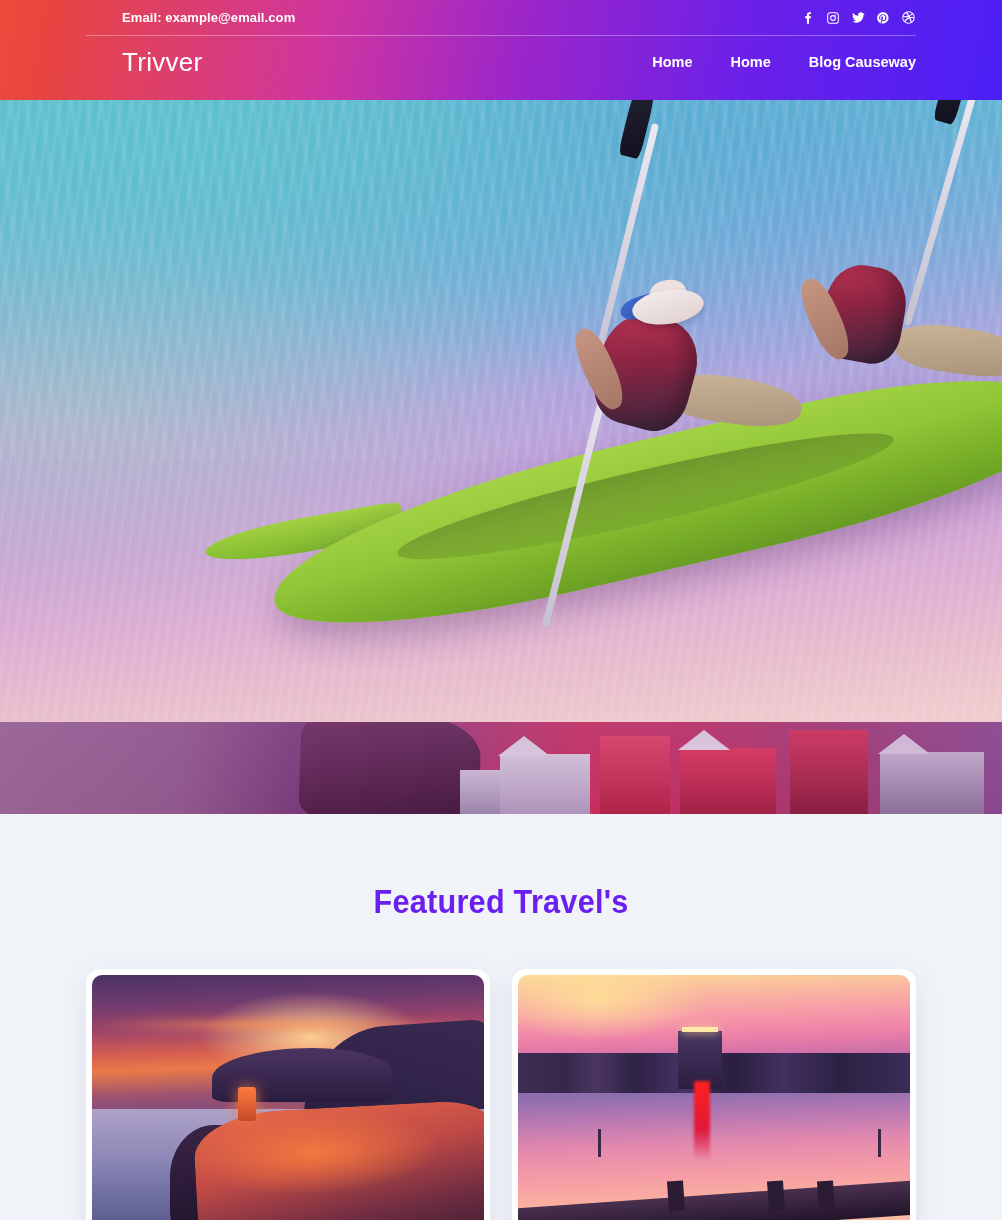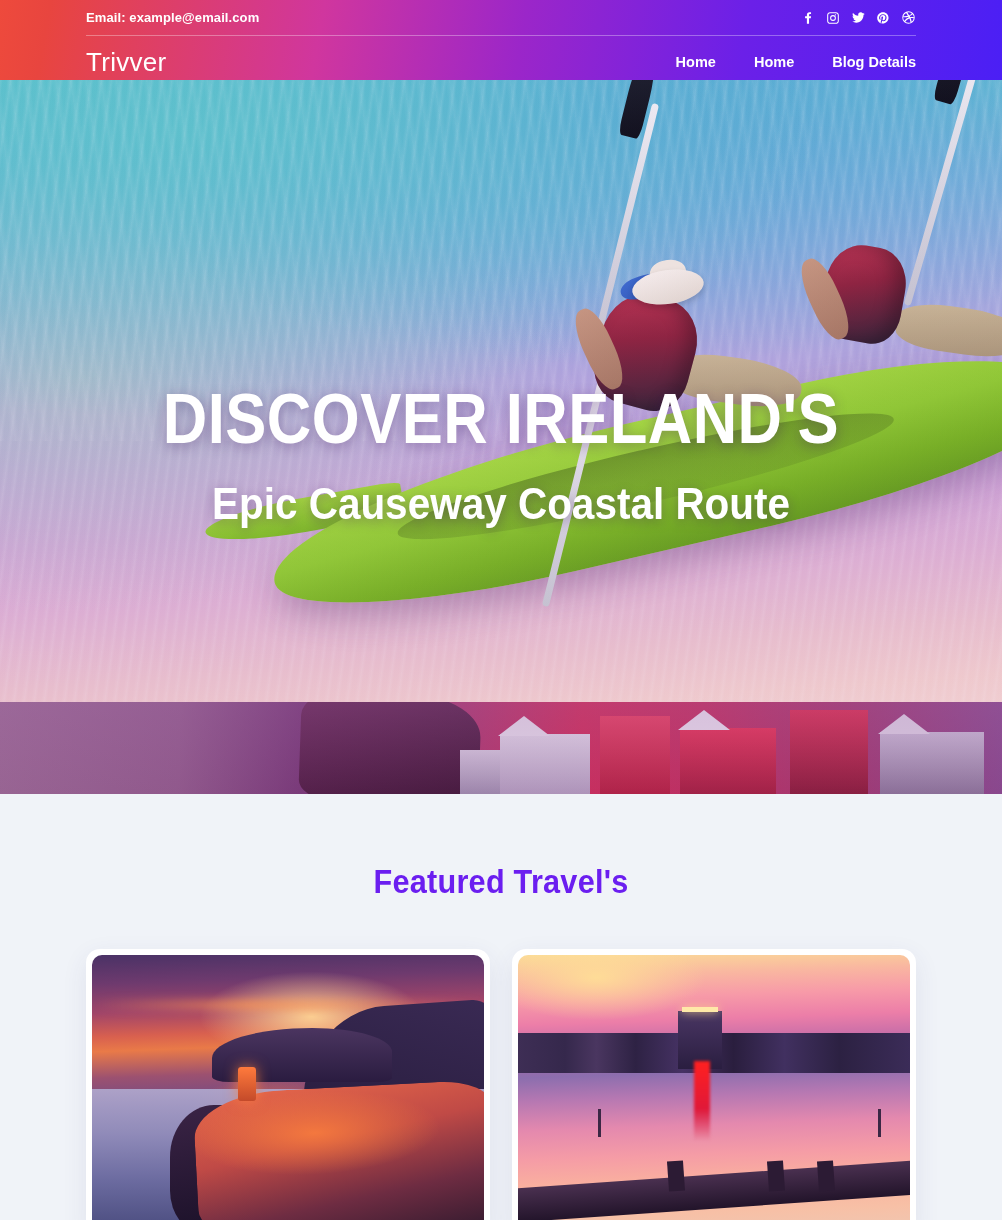--- a/index.html
+++ b/index.html
@@ -7,25 +7,26 @@
   html, body {
     width:1002px; height:1220px;
     overflow:hidden;
     background:#F0F3F8;
     font-family:"Liberation Sans", sans-serif;
   }
 
   
   .site-header{
     position:relative;
-    width:1002px; height:80px;
+    width:1002px; height:100px;
     background:linear-gradient(100deg,
       #EE4A3C 0%, #E8453F 5%, #D0369E 32%,
       #9B26C9 52%, #6B20E8 74%, #4B1FF5 100%);
     overflow:hidden;
+    padding-left:36px;
   }
   .topbar{
     height:35px;
     display:flex; align-items:center; justify-content:space-between;
     padding:0 86px;
   }
   .email-text{
     color:#fff; font-size:13px; font-weight:700;
     letter-spacing:.1px; white-space:nowrap;
   }
@@ -421,21 +422,21 @@
     </div>
   </div>
 
   <div class="topbar-divider"></div>
 
   <nav class="navbar">
     <div class="brand">Trivver</div>
     <div class="navlinks">
       <a class="navlink" href="#">Home</a>
       <a class="navlink" href="#">Home</a>
-      <a class="navlink" href="#">Blog Details</a>
+      <a class="navlink" href="#">Blog Causeway</a>
     </div>
   </nav>
 </header>
 
 <section class="hero">
   <div class="hero-photo"></div>
   <div class="hero-shimmer"></div>
   <div class="hero-shimmer2"></div>
 
   <div class="kayak-scene">
@@ -459,24 +460,20 @@
 
     <div class="paddler p2">
       <div class="leg"></div>
       <div class="torso"></div>
       <div class="arm"></div>
     </div>
   </div>
 
   <div class="hero-overlay"></div>
 
-  <div class="hero-copy">
-    <div class="hero-title">DISCOVER IRELAND'S</div>
-    <div class="hero-sub">Epic Causeway Coastal Route</div>
-  </div>
 </section>
 
 <section class="coast-strip">
   <div class="coast-base"></div>
   <div class="coast-cliff"></div>
   <div class="coast-b cb6"></div>
   <div class="coast-b cb1"></div>
   <div class="coast-b cb2"></div>
   <div class="coast-b cb3"></div>
   <div class="coast-b cb4"></div>

